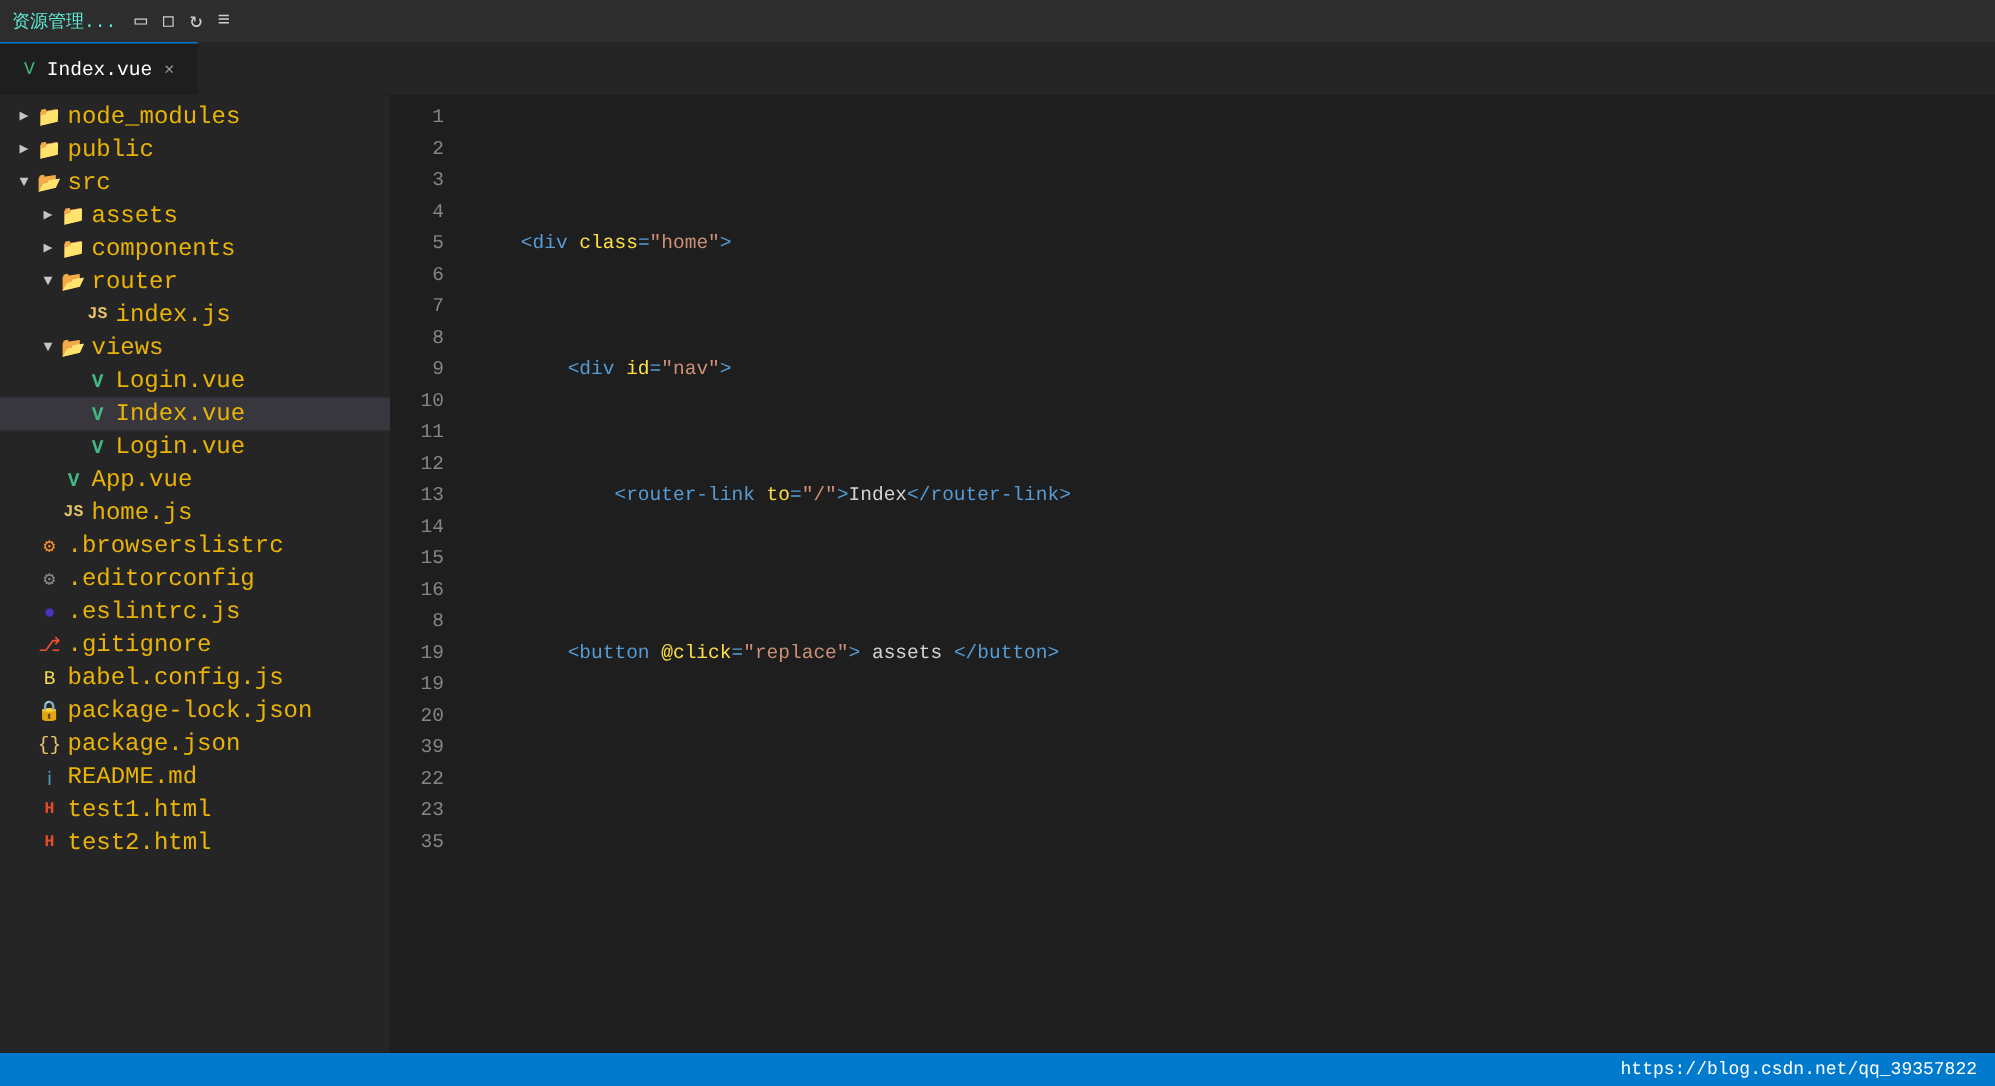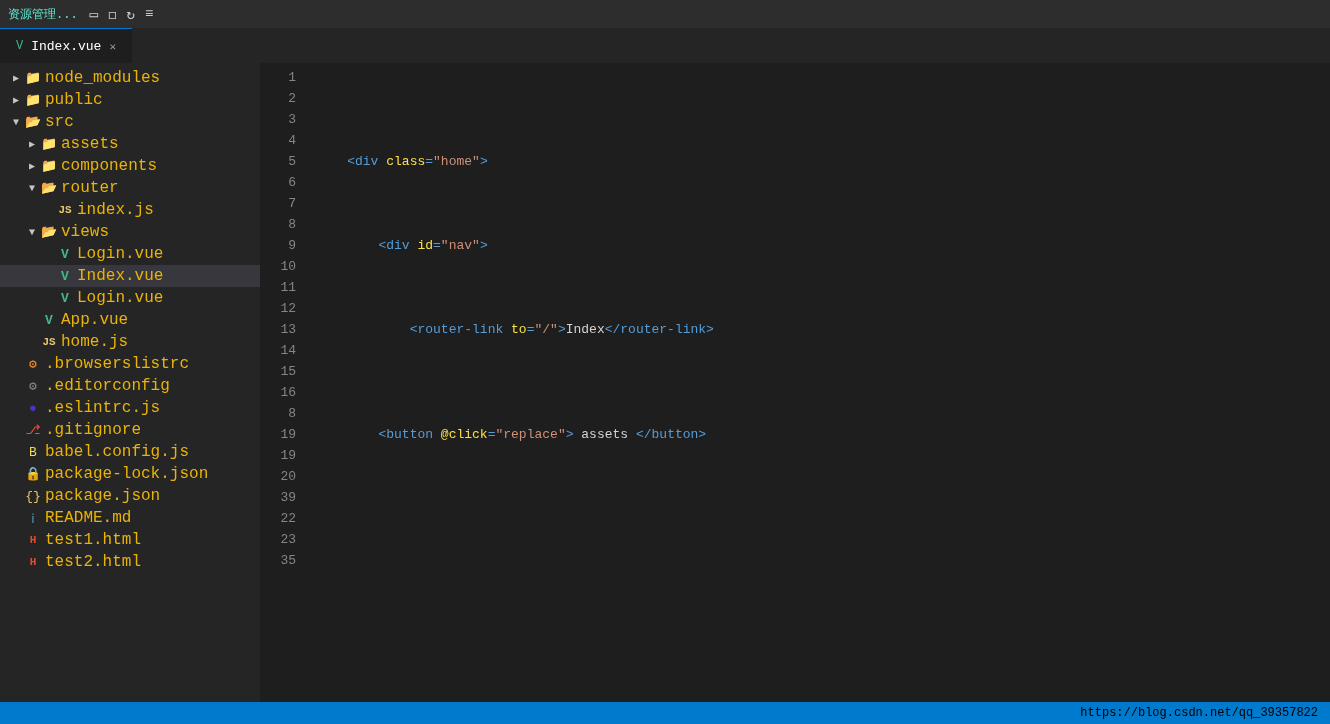--- a/index.html
+++ b/index.html
@@ -170,21 +170,21 @@
     .status-bar {
       background: #007acc;
       height: 22px;
       display: flex;
       align-items: center;
       justify-content: flex-end;
       padding: 0 12px;
       flex-shrink: 0;
     }
     .status-url {
-      color: #000000;
+      color: #ffffff;
       font-size: 12px;
     }
 
     .line-num-col {
       line-height: 21px;
     }
   </style>
 </head>
 <body>
 

